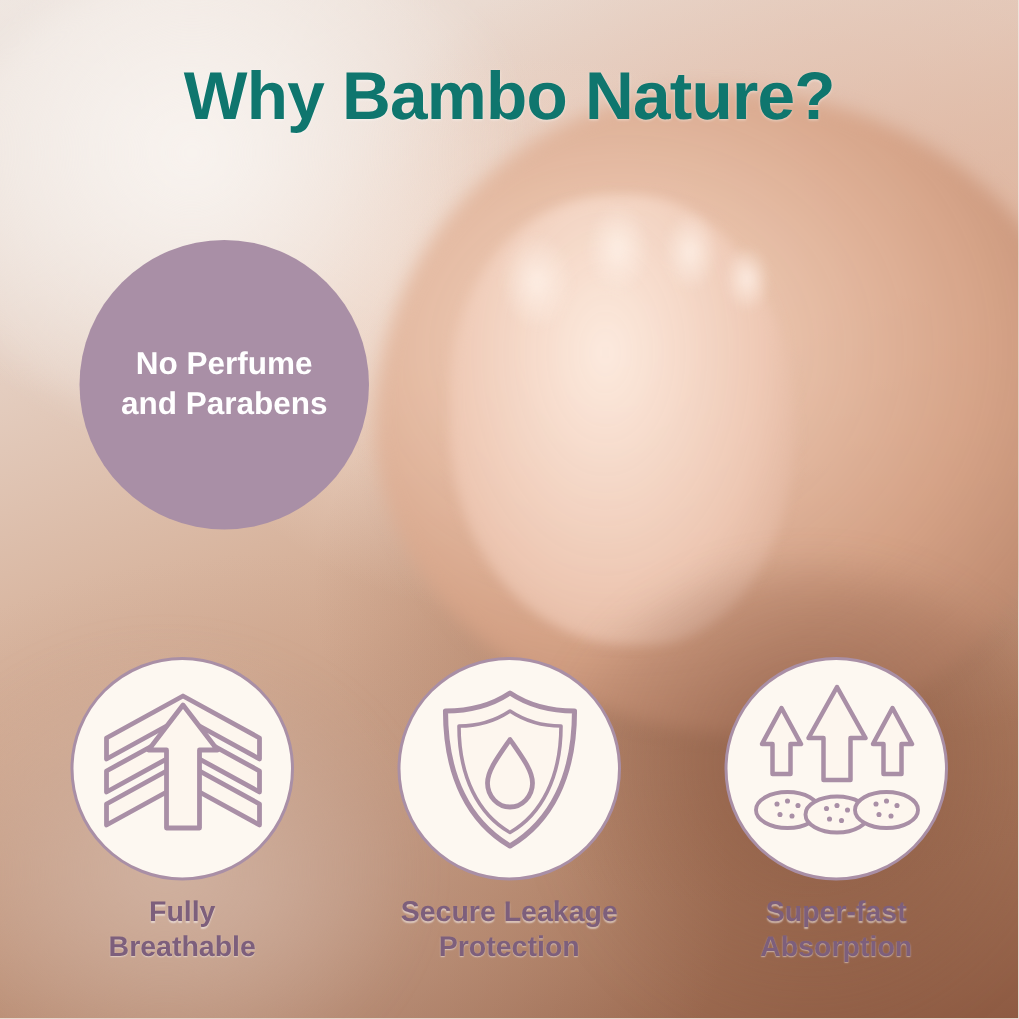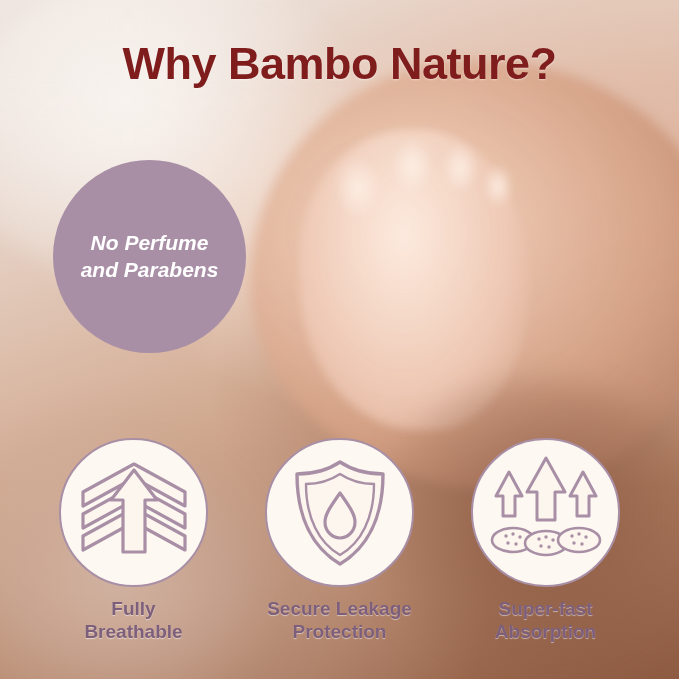--- a/index.html
+++ b/index.html
@@ -51,38 +51,38 @@
   .bg-lowlight{
     position:absolute;left:-60px;top:430px;width:340px;height:300px;border-radius:50%;
     background:radial-gradient(ellipse at 50% 50%, rgba(214,186,170,0.75), rgba(214,186,170,0) 72%);
     filter:blur(14px);
   }
 
   
   .heading{
     position:absolute;left:0;right:0;top:38px;text-align:center;
     font-size:45px;font-weight:bold;letter-spacing:-0.5px;
-    color:#7f1d1d;
+    color:#0f766e;
     text-shadow:0 1px 2px rgba(255,255,255,0.45);
   }
 
   
   .badge{
     position:absolute;left:53px;top:160px;width:193px;height:193px;border-radius:50%;
     background:#a98fa6;
-    display:flex;align-items:center;justify-content:center;font-style:italic;
+    display:flex;align-items:center;justify-content:center;
   }
   .badge-text{
     color:#ffffff;font-size:21px;font-weight:bold;line-height:1.28;text-align:center;
     white-space:pre-line;
   }
 
   
   .features{
-    position:absolute;left:0;right:0;top:438px;display:flex;justify-content:center;gap:16px;
+    position:absolute;left:0;right:0;top:438px;display:flex;justify-content:center;gap:28px;
   }
   .feature{width:190px;display:flex;flex-direction:column;align-items:center;}
   .fcircle{
     width:145px;height:145px;border-radius:50%;
     background:#fdf8f1;border:2px solid #a98fa6;
     display:flex;align-items:center;justify-content:center;overflow:hidden;
   }
   .fcaption{
     margin-top:11px;text-align:center;color:#7d5f7c;
     font-size:19px;font-weight:bold;line-height:1.2;white-space:pre-line;

